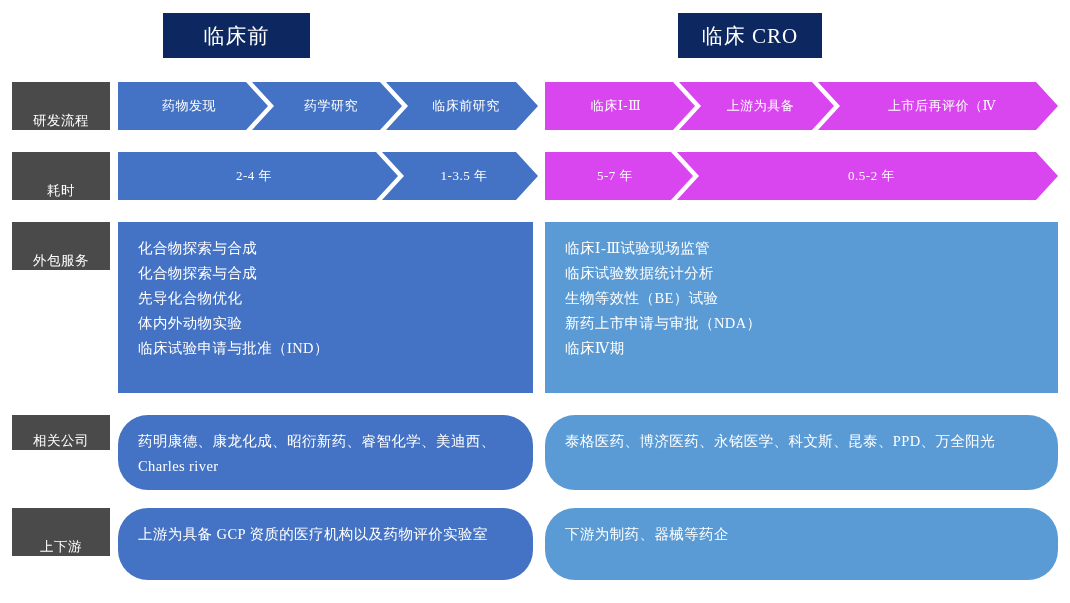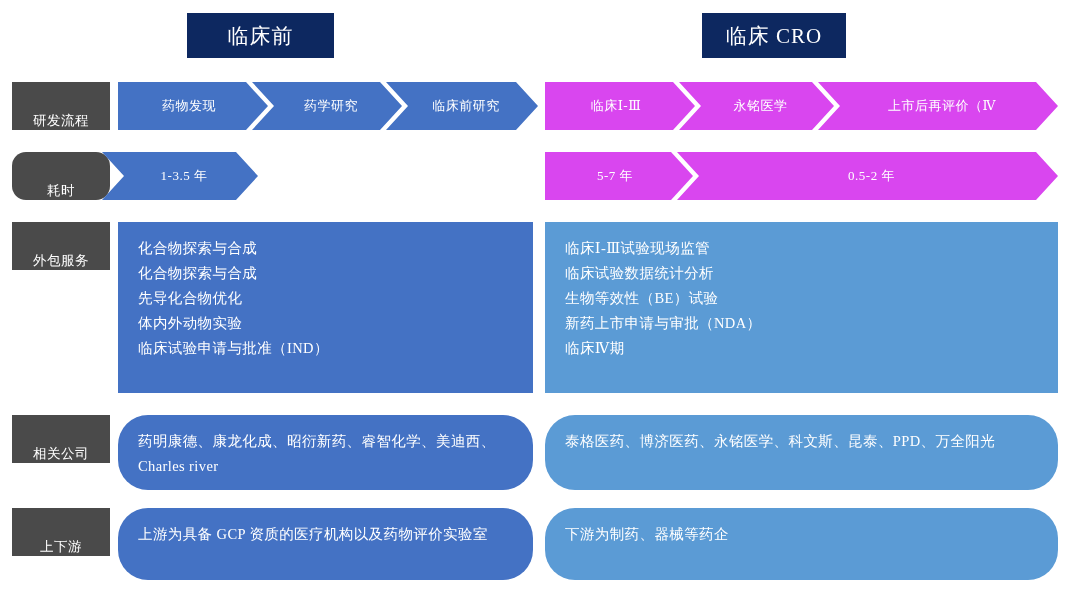--- a/index.html
+++ b/index.html
@@ -26,21 +26,20 @@
   .banner {
     position: absolute;
     background: #0D2860;
     color: #ffffff;
     display: flex;
     align-items: center;
     justify-content: center;
     font-size: 21px;
     letter-spacing: 1px;
     font-family: "Liberation Serif", "DejaVu Serif", serif;
-    margin-left: 24px;
   }
   #banner-pre   { left: 163px; top: 13px; width: 147px; height: 45px; }
   #banner-cro   { left: 678px; top: 13px; width: 144px; height: 45px; }
 
   
   .row-label {
     position: absolute;
     left: 12px;
     width: 98px;
     background: #4A4A4A;
@@ -99,23 +98,23 @@
     letter-spacing: 0.4px;
   }
   .content-block.dark { background: #4472C4; }
   .content-block.light { background: #5B9BD5; }
   .content-block .line { white-space: nowrap; }
   .content-block.wrap { white-space: normal; border-radius: 30px; }
   .content-block.wrap .line { white-space: normal; }
 
   
   #row-process-label { top: 82px; height: 48px; }
-  #row-time-label    { top: 152px; height: 48px; border-radius: 14px; }
+  #row-time-label    { top: 152px; height: 48px; }
   #row-service-label { top: 222px; height: 48px; }
-  #row-company-label { top: 415px; height: 48px; }
+  #row-company-label { top: 415px; height: 35px; }
   #row-stream-label  { top: 508px; height: 48px; }
 
   #strip-process-left  { left: 118px; top: 82px; width: 420px; height: 48px; }
   #strip-process-right { left: 545px; top: 82px; width: 513px; height: 48px; }
   #strip-time-left     { left: 118px; top: 152px; width: 420px; height: 48px; }
   #strip-time-right    { left: 545px; top: 152px; width: 513px; height: 48px; }
 
   #block-service-left  { left: 118px; top: 222px; width: 415px; height: 171px; }
   #block-service-right { left: 545px; top: 222px; width: 513px; height: 171px; }
   #block-company-left  { left: 118px; top: 415px; width: 415px; height: 75px; }
@@ -149,32 +148,35 @@
     <div class="chev dark tip-mid" style="width:152px">
       <span class="chev-label">临床前研究</span>
     </div>
   </div>
 
   <div class="chev-strip" id="strip-process-right">
     <div class="chev light tip-first" style="width:150px">
       <span class="chev-label">临床Ⅰ-Ⅲ</span>
     </div>
     <div class="chev light tip-mid" style="width:155px">
-      <span class="chev-label">永铭医学</span>
+      <span class="chev-label">上游为具备</span>
     </div>
     <div class="chev light tip-mid" style="width:240px">
       <span class="chev-label">上市后再评价（Ⅳ</span>
     </div>
   </div>
 
   <div class="row-label" id="row-time-label">
     <span>耗时</span>
   </div>
 
   <div class="chev-strip" id="strip-time-left">
+    <div class="chev dark tip-first" style="width:280px">
+      <span class="chev-label">2-4 年</span>
+    </div>
     <div class="chev dark tip-mid" style="width:156px">
       <span class="chev-label">1-3.5 年</span>
     </div>
   </div>
 
   <div class="chev-strip" id="strip-time-right">
     <div class="chev light tip-first" style="width:148px">
       <span class="chev-label">5-7 年</span>
     </div>
     <div class="chev light tip-mid" style="width:381px">

